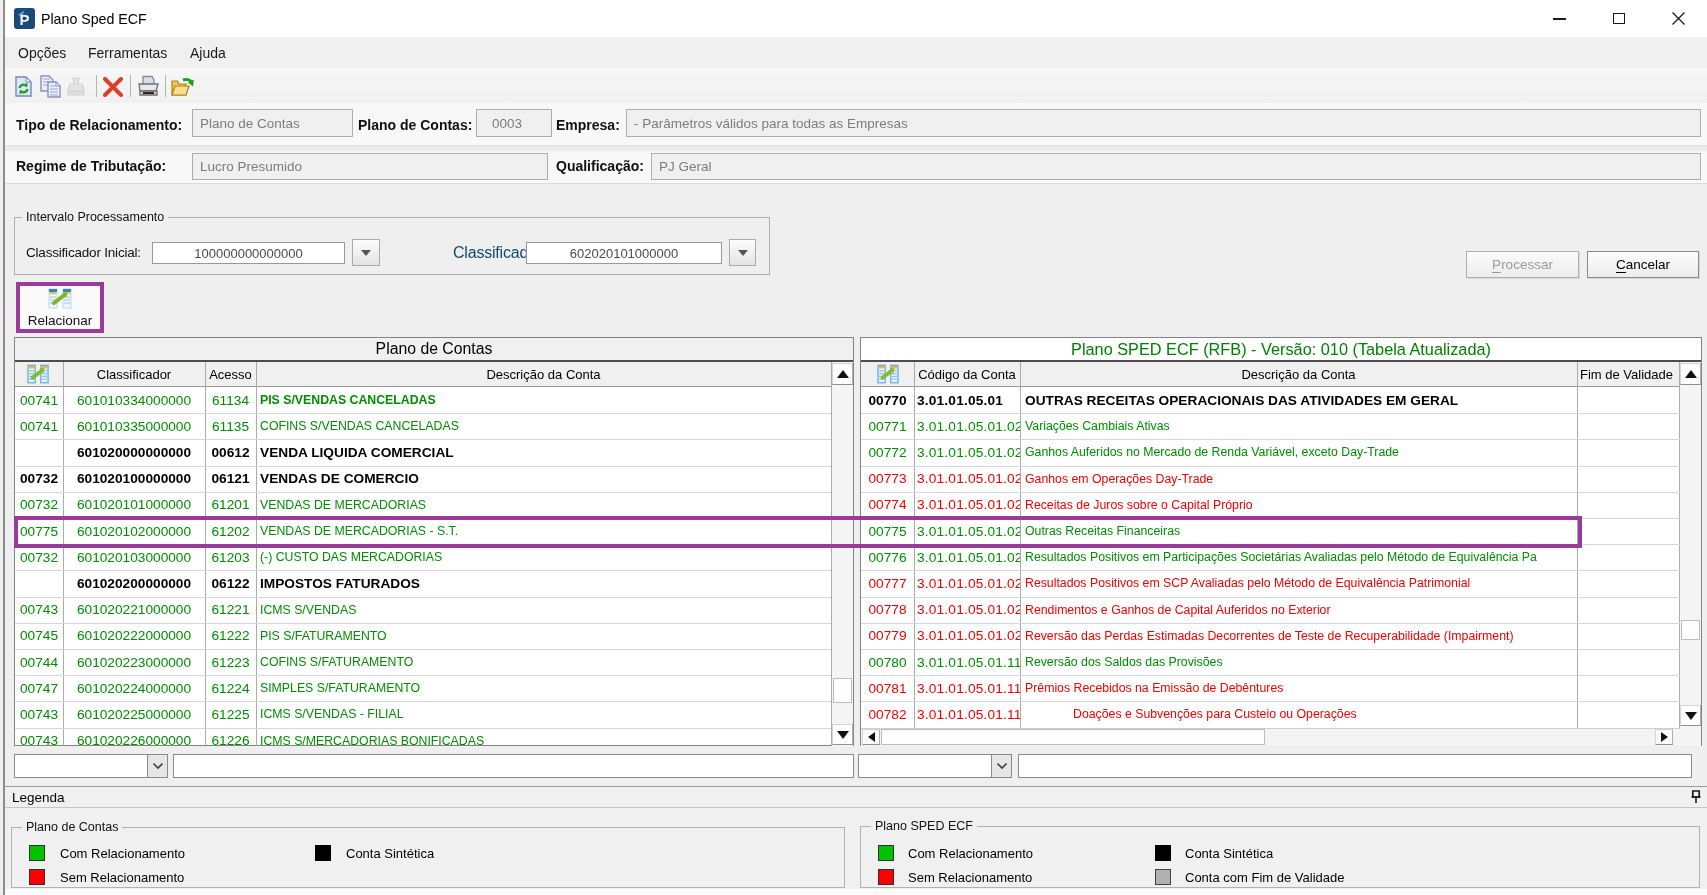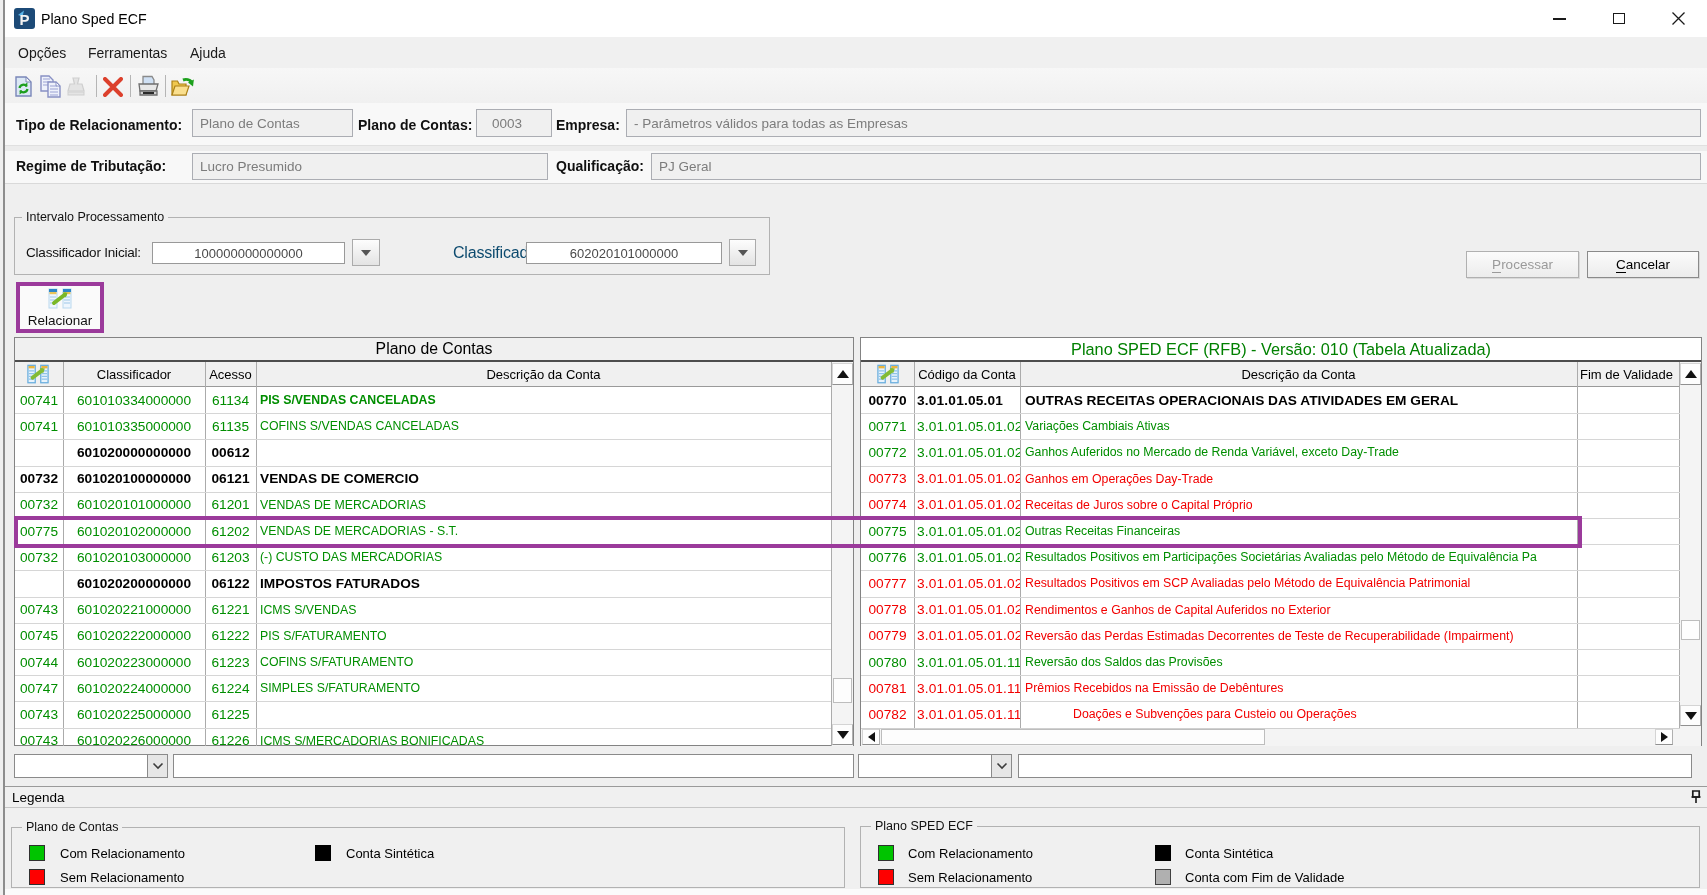--- a/index.html
+++ b/index.html
@@ -154,20 +154,21 @@
     <div style="position:absolute;left:0;top:0;width:48px;height:26.2px;" class="cell cn cc grn">00741</div>
     <div style="position:absolute;left:48px;top:0;width:142px;height:26.2px;" class="cell cn cc grn">601010335000000</div>
     <div style="position:absolute;left:190px;top:0;width:51px;height:26.2px;" class="cell cn cc grn">61135</div>
     <div style="position:absolute;left:245px;top:0;width:570px;height:26.2px;" class="cell grn">COFINS S/VENDAS CANCELADAS</div>
   </div>
 <div class="abs" style="left:15px;top:465.6px;width:816px;height:1px;background:#d6d6d6;"></div>
 <div class="abs" style="left:15px;top:439.4px;width:816px;height:26.2px;overflow:hidden;">
     <div style="position:absolute;left:0;top:0;width:48px;height:26.2px;" class="cell cn cc blk"></div>
     <div style="position:absolute;left:48px;top:0;width:142px;height:26.2px;" class="cell cn cc blk">601020000000000</div>
     <div style="position:absolute;left:190px;top:0;width:51px;height:26.2px;" class="cell cn cc blk">00612</div>
+    <div style="position:absolute;left:245px;top:0;width:570px;height:26.2px;" class="cell bd blk">VENDA LIQUIDA COMERCIAL</div>
   </div>
 <div class="abs" style="left:15px;top:491.8px;width:816px;height:1px;background:#d6d6d6;"></div>
 <div class="abs" style="left:15px;top:465.6px;width:816px;height:26.2px;overflow:hidden;">
     <div style="position:absolute;left:0;top:0;width:48px;height:26.2px;" class="cell cn cc blk">00732</div>
     <div style="position:absolute;left:48px;top:0;width:142px;height:26.2px;" class="cell cn cc blk">601020100000000</div>
     <div style="position:absolute;left:190px;top:0;width:51px;height:26.2px;" class="cell cn cc blk">06121</div>
     <div style="position:absolute;left:245px;top:0;width:570px;height:26.2px;" class="cell bd blk">VENDAS DE COMERCIO</div>
   </div>
 <div class="abs" style="left:15px;top:518px;width:816px;height:1px;background:#d6d6d6;"></div>
 <div class="abs" style="left:15px;top:491.8px;width:816px;height:26.2px;overflow:hidden;">
@@ -223,20 +224,21 @@
     <div style="position:absolute;left:0;top:0;width:48px;height:26.2px;" class="cell cn cc grn">00747</div>
     <div style="position:absolute;left:48px;top:0;width:142px;height:26.2px;" class="cell cn cc grn">601020224000000</div>
     <div style="position:absolute;left:190px;top:0;width:51px;height:26.2px;" class="cell cn cc grn">61224</div>
     <div style="position:absolute;left:245px;top:0;width:570px;height:26.2px;" class="cell grn">SIMPLES S/FATURAMENTO</div>
   </div>
 <div class="abs" style="left:15px;top:727.6px;width:816px;height:1px;background:#d6d6d6;"></div>
 <div class="abs" style="left:15px;top:701.4px;width:816px;height:26.2px;overflow:hidden;">
     <div style="position:absolute;left:0;top:0;width:48px;height:26.2px;" class="cell cn cc grn">00743</div>
     <div style="position:absolute;left:48px;top:0;width:142px;height:26.2px;" class="cell cn cc grn">601020225000000</div>
     <div style="position:absolute;left:190px;top:0;width:51px;height:26.2px;" class="cell cn cc grn">61225</div>
+    <div style="position:absolute;left:245px;top:0;width:570px;height:26.2px;" class="cell grn">ICMS S/VENDAS - FILIAL</div>
   </div>
 <div class="abs" style="left:15px;top:727.6px;width:816px;height:17.4px;overflow:hidden;">
     <div style="position:absolute;left:0;top:0;width:48px;height:26.2px;" class="cell cn cc grn">00743</div>
     <div style="position:absolute;left:48px;top:0;width:142px;height:26.2px;" class="cell cn cc grn">601020226000000</div>
     <div style="position:absolute;left:190px;top:0;width:51px;height:26.2px;" class="cell cn cc grn">61226</div>
     <div style="position:absolute;left:245px;top:0;width:570px;height:26.2px;" class="cell grn">ICMS S/MERCADORIAS BONIFICADAS</div>
   </div>
 <div class="abs" style="left:832px;top:362px;width:21px;height:384px;background:#f4f4f4;"></div>
 <div class="sbbtn" style="left:832px;top:363px;width:21px;height:22px;">
     <div style="width:0;height:0;border-left:6px solid transparent;border-right:6px solid transparent;border-bottom:8px solid #111;"></div>

